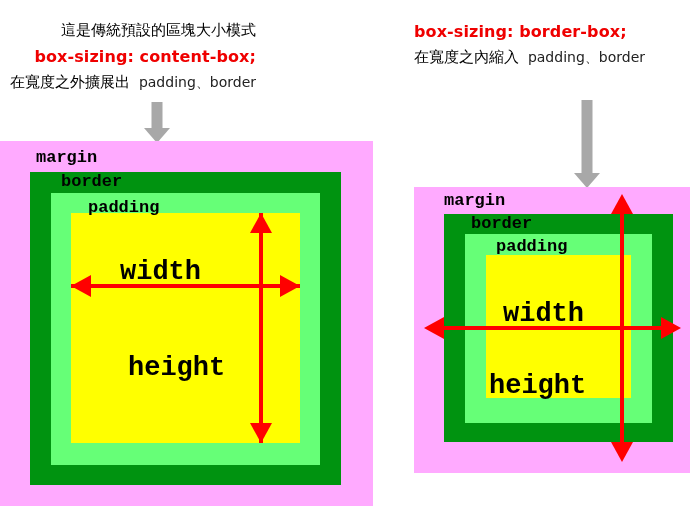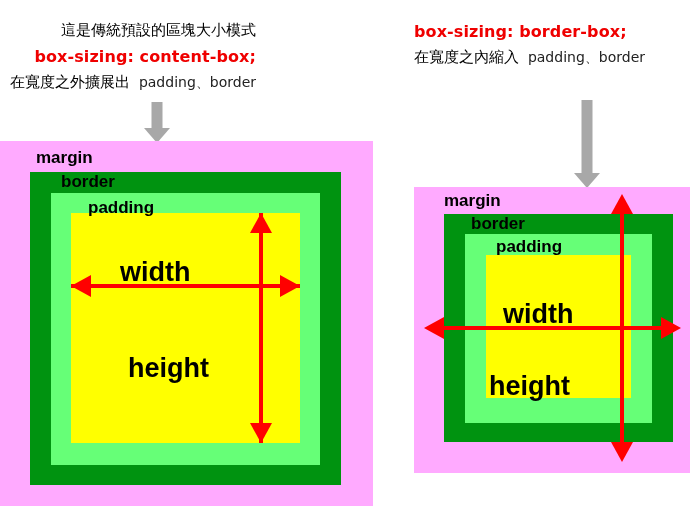--- a/index.html
+++ b/index.html
@@ -36,21 +36,21 @@
 
   
   .bm{position:absolute;}
   .layer{position:absolute;}
   .lay-margin{background:#ffaaff;}
   .lay-border{background:#009310;}
   .lay-padding{background:#66ff77;}
   .lay-content{background:#ffff00;}
   .lbl{
     position:absolute;font-weight:bold;color:#000000;
-    font-family:Liberation Sans, sans-serif;
+    font-family:Liberation Mono, monospace;
     white-space:nowrap;line-height:1;
   }
   .lbl-zone{font-size:17px;}
   .lbl-dim{font-size:27px;}
 
   
   .r-line{position:absolute;background:#ff0000;}
   .r-head{position:absolute;width:0;height:0;}
   .r-head.left{border-top:11px solid transparent;border-bottom:11px solid transparent;border-right:20px solid #ff0000;}
   .r-head.right{border-top:11px solid transparent;border-bottom:11px solid transparent;border-left:20px solid #ff0000;}

